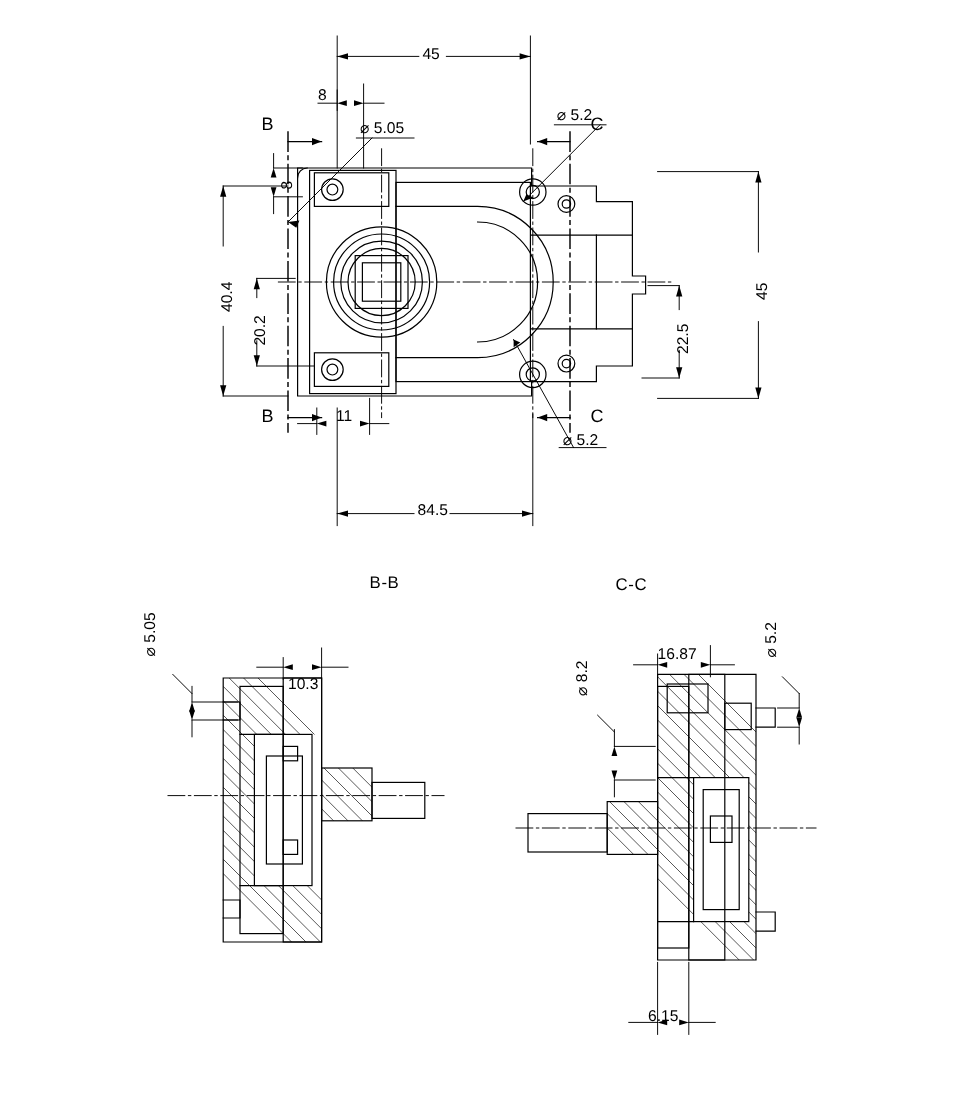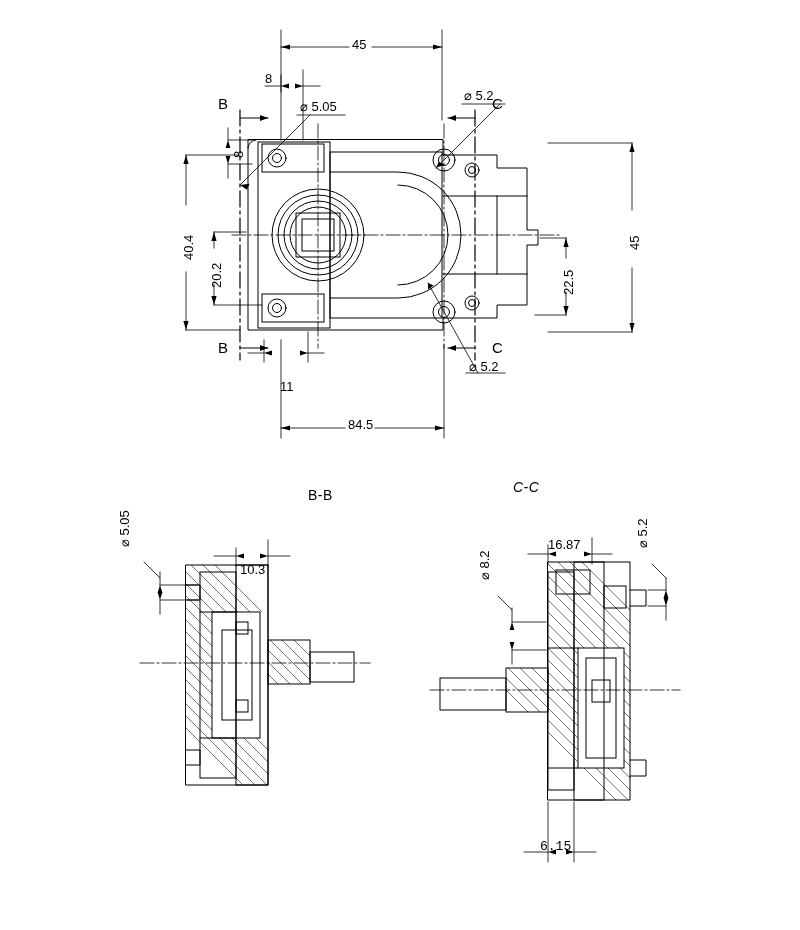--- a/index.html
+++ b/index.html
@@ -375,30 +375,30 @@
 <div class="lbl" style="left:352px; top:38px;">45</div>
 <div class="lbl" style="left:265px; top:72px;">8</div>
 <div class="lbl vert" style="left:232px; top:158px;">8</div>
 <div class="lbl" style="left:300px; top:100px;">⌀ 5.05</div>
 <div class="lbl" style="left:464px; top:89px;">⌀ 5.2</div>
 <div class="lbl" style="left:469px; top:360px;">⌀ 5.2</div>
 <div class="lbl vert" style="left:182px; top:260px;">40.4</div>
 <div class="lbl vert" style="left:210px; top:288px;">20.2</div>
 <div class="lbl vert" style="left:628px; top:250px;">45</div>
 <div class="lbl vert" style="left:562px; top:295px;">22.5</div>
-<div class="lbl" style="left:280px; top:340px;margin-top:40px;">11</div>
+<div class="lbl" style="left:280px; top:340px;">11</div>
 <div class="lbl" style="left:348px; top:418px;">84.5</div>
 
 <div class="lbl big" style="left:218px; top:96px;">B</div>
 <div class="lbl big" style="left:218px; top:340px;">B</div>
 <div class="lbl big" style="left:492px; top:96px;">C</div>
 <div class="lbl big" style="left:492px; top:340px;">C</div>
 
-<div class="lbl sec" style="left:308px; top:488px;">B-B</div>
-<div class="lbl sec" style="left:513px; top:480px;font-style:italic;">C-C</div>
+<div class="lbl sec" style="left:308px; top:478px;">B-B</div>
+<div class="lbl sec" style="left:513px; top:480px;">C-C</div>
 
 <div class="lbl" style="left:240px; top:563px;">10.3</div>
 <div class="lbl" style="left:118px; top:547px; transform:rotate(-90deg); transform-origin:left top;">⌀ 5.05</div>
 
 <div class="lbl" style="left:548px; top:538px;">16.87</div>
 <div class="lbl" style="left:636px; top:548px; transform:rotate(-90deg); transform-origin:left top;">⌀ 5.2</div>
 <div class="lbl" style="left:478px; top:580px; transform:rotate(-90deg); transform-origin:left top;">⌀ 8.2</div>
-<div class="lbl" style="left:540px; top:840px;font-family:Liberation Mono, monospace;">6.15</div>
+<div class="lbl" style="left:540px; top:840px;">6.15</div>
 
 </body></html>

